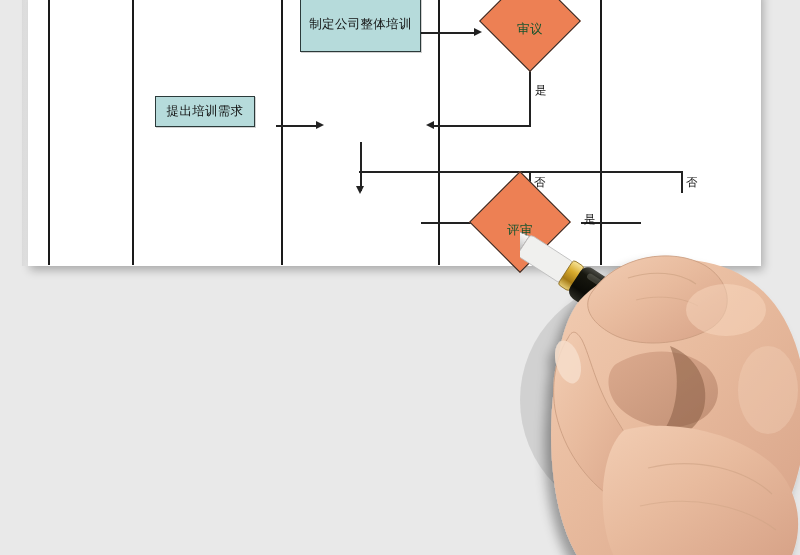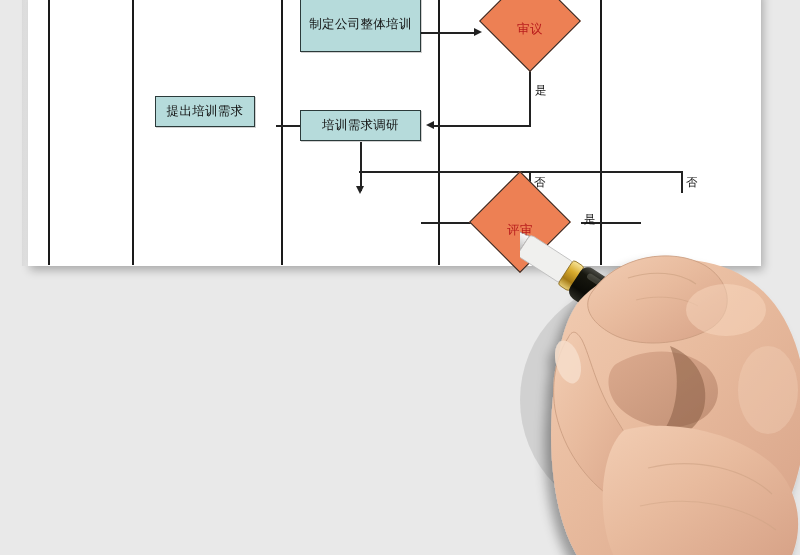--- a/index.html
+++ b/index.html
@@ -52,21 +52,21 @@
   }
   .diamond .dshape{
     position:absolute;inset:0;
     background:#ed8054;
     border:1.3px solid #2b2b2b;
     transform:rotate(45deg);
     box-sizing:border-box;
   }
   .diamond .dlabel{
     position:relative;z-index:2;
-    font-size:12.5px;color:#b91c1c;letter-spacing:0.5px;margin-top:16px;
+    font-size:12.5px;color:#14532d;letter-spacing:0.5px;margin-top:16px;
   }
 
   
   .hline{position:absolute;height:1.7px;background:#222;}
   .vconn{position:absolute;width:1.7px;background:#222;}
   .arrow-r{
     position:absolute;width:0;height:0;
     border-top:4.5px solid transparent;
     border-bottom:4.5px solid transparent;
     border-left:8px solid #222;
@@ -142,23 +142,20 @@
 
     <div class="diamond" style="left:466px;top:-5px;width:72px;height:72px;">
       <div class="dshape"></div>
       <div class="dlabel">审议</div>
     </div>
 
     <div class="node" style="left:127px;top:106px;width:100px;height:31px;">
       <span>提出培训需求</span>
     </div>
 
-    <div class="node" style="left:272px;top:120px;width:121px;height:31px;">
-      <span>培训需求调研</span>
-    </div>
 
 
     <div class="diamond" style="left:456px;top:196px;width:72px;height:72px;">
       <div class="dshape"></div>
       <div class="dlabel">评审</div>
     </div>
 
     <div class="edge-label" style="left:507px;top:93px;">是</div>
     <div class="edge-label" style="left:506px;top:185px;">否</div>
     <div class="edge-label" style="left:658px;top:185px;">否</div>

